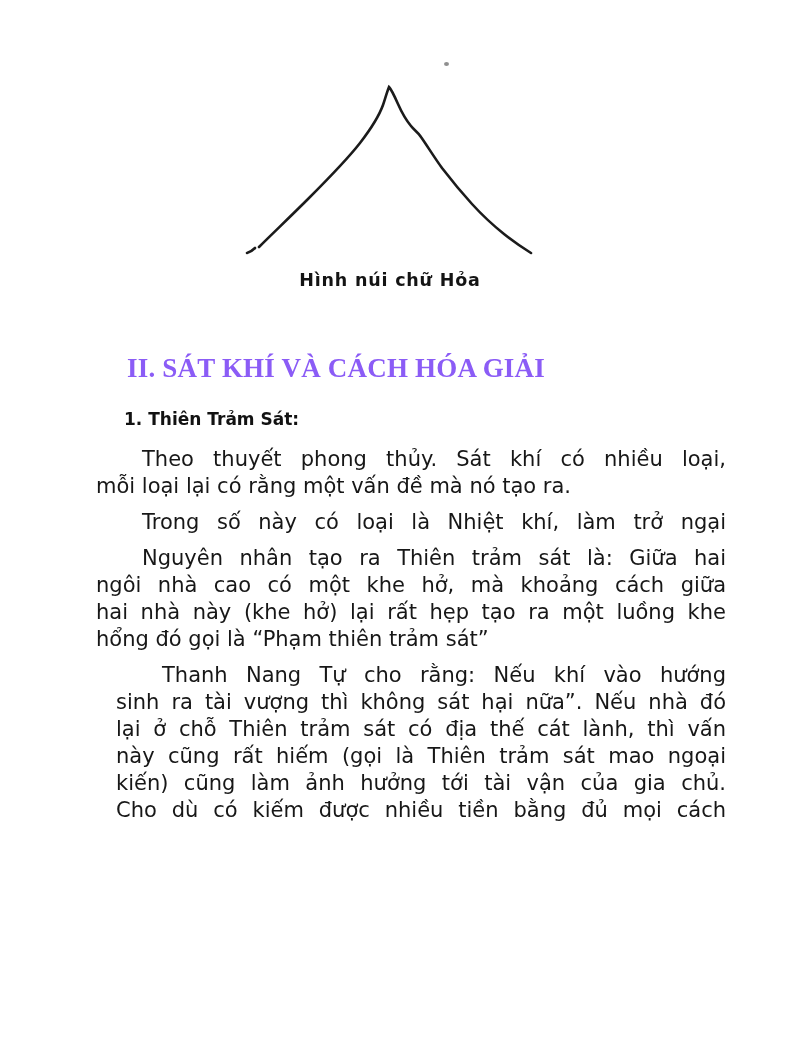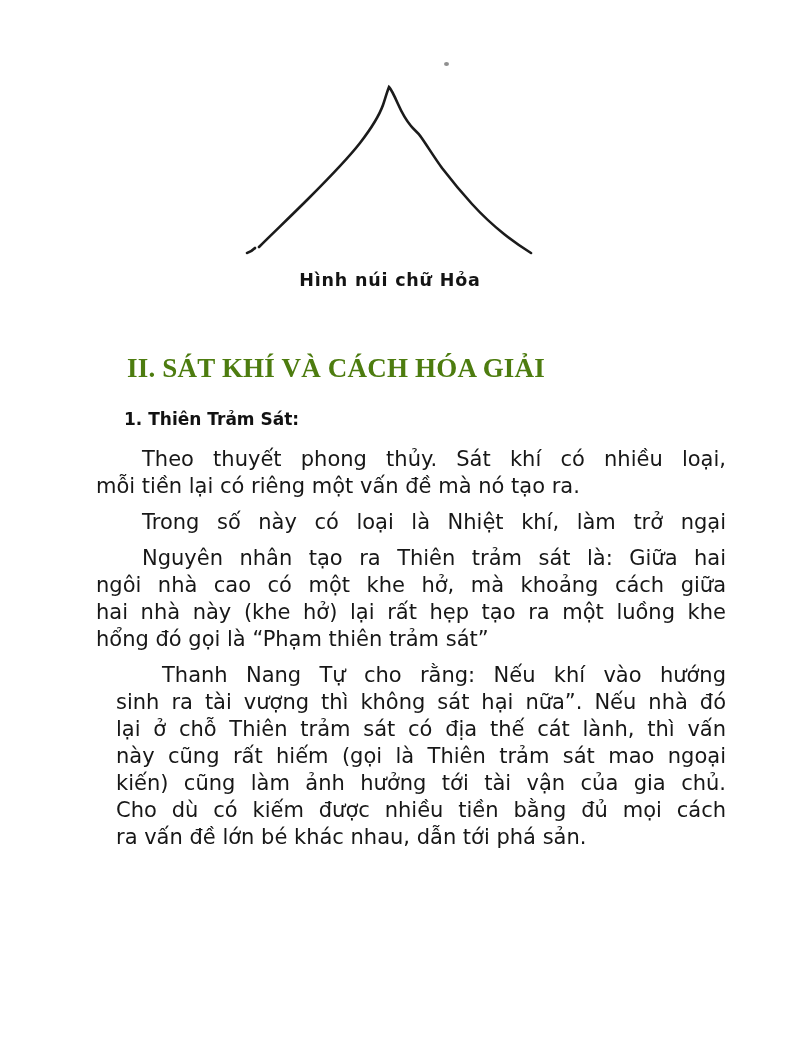--- a/index.html
+++ b/index.html
@@ -34,21 +34,21 @@
     letter-spacing: 0.8px;
     color: #141414;
   }
   .section-heading {
     position: absolute;
     left: 127px; top: 353px;
     font-family: "Liberation Serif", serif;
     font-weight: bold;
     font-size: 27px;
     letter-spacing: 0.2px;
-    color: #4d7c0f;
+    color: #8b5cf6;
     white-space: nowrap;
   }
   .sub-heading {
     position: absolute;
     left: 124px; top: 409px;
     font-weight: bold;
     font-size: 17px;
     color: #121212;
     white-space: nowrap;
   }
@@ -132,39 +132,38 @@
 
   <div class="figure-caption">Hình núi chữ Hỏa</div>
 
   <div class="section-heading">II. SÁT KHÍ VÀ CÁCH HÓA GIẢI</div>
 
   <div class="sub-heading">1. Thiên Trảm Sát:</div>
 
   <div class="body-text">
       <div class="para">
         <div class="line first">Theo thuyết phong thủy. Sát khí có nhiều loại,</div>
-        <div class="line last">mỗi tiền lại có riêng một vấn đề mà nó tạo ra.</div>
+        <div class="line last">mỗi loại lại có rằng một vấn đề mà nó tạo ra.</div>
       </div>
       <div class="para">
         <div class="line first">Trong số này có loại là Nhiệt khí, làm trở ngại</div>
       </div>
       <div class="para">
         <div class="line first">Nguyên nhân tạo ra Thiên trảm sát là: Giữa hai</div>
         <div class="line">ngôi nhà cao có một khe hở, mà khoảng cách giữa</div>
         <div class="line">hai nhà này (khe hở) lại rất hẹp tạo ra một luồng khe</div>
         <div class="line last">hổng đó gọi là “Phạm thiên trảm sát”</div>
       </div>
       <div class="para">
         <div class="line first">Thanh Nang Tự cho rằng: Nếu khí vào hướng</div>
         <div class="line">sinh ra tài vượng thì không sát hại nữa”. Nếu nhà đó</div>
         <div class="line">lại ở chỗ Thiên trảm sát có địa thế cát lành, thì vấn</div>
         <div class="line">này cũng rất hiếm (gọi là Thiên trảm sát mao ngoại</div>
         <div class="line">kiến) cũng làm ảnh hưởng tới tài vận của gia chủ.</div>
         <div class="line">Cho dù có kiếm được nhiều tiền bằng đủ mọi cách</div>
-        <div class="line last">ra vấn đề lớn bé khác nhau, dẫn tới phá sản.</div>
       </div>
     </div>
 
   <div class="page-number">100</div>
 
   <div class="watermark">
     <div class="wm-logo-frame">
       <svg width="34" height="36" viewBox="-17 -17 34 34" xmlns="http://www.w3.org/2000/svg">
         <g transform="rotate(-45)">
           <circle r="15" fill="#ffffff" stroke="#3a3a3a" stroke-width="1.2"></circle>

